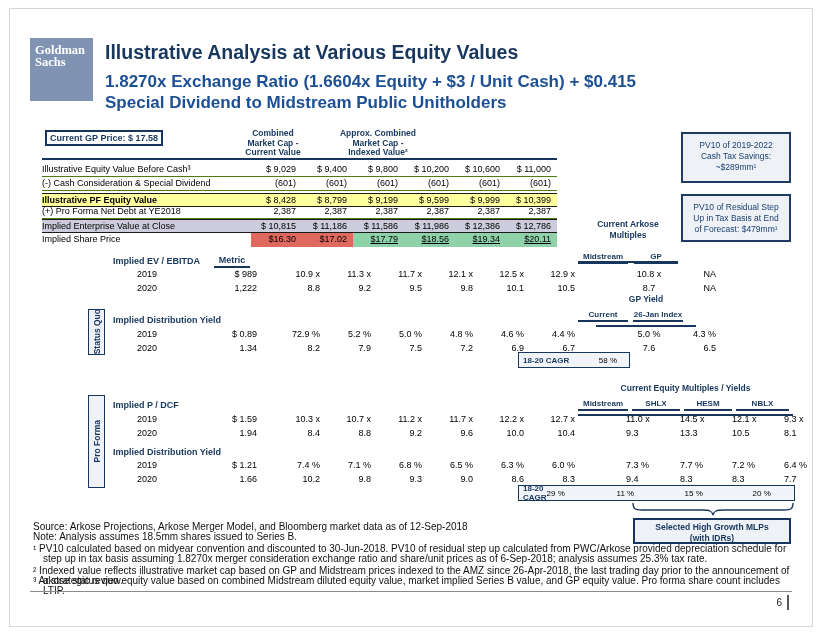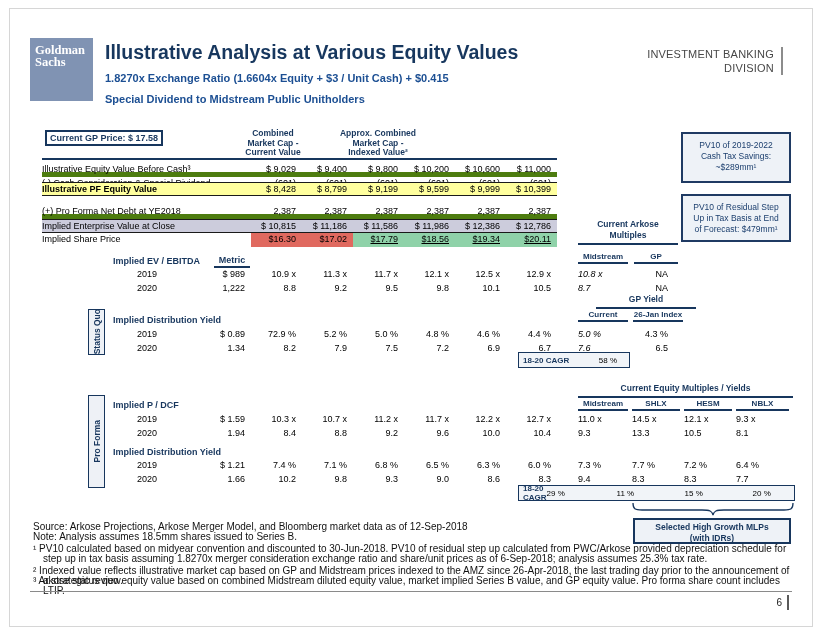--- a/index.html
+++ b/index.html
@@ -6,65 +6,65 @@
   html,body { background:#ffffff; }
   body { font-family:"Liberation Sans", sans-serif; }
   .slide { position:relative; width:822px; height:635px; background:#fff; overflow:hidden; }
   .frame { position:absolute; left:9px; top:8px; right:9px; bottom:8px; border:1px solid #d6d6d6; }
 
   
   .logo { position:absolute; left:30px; top:38px; width:63px; height:63px; background:#8093b3;
           color:#fff; font-family:"Liberation Serif", serif; font-weight:bold; font-size:12.5px;
           line-height:11.5px; padding:7px 0 0 5px; }
   .title { position:absolute; left:105px; top:41px; font-size:19.5px; font-weight:bold; color:#17375e; }
-  .sub   { position:absolute; left:105px; font-size:11px; font-weight:bold; color:#1c4f93; }
+  .sub   { position:absolute; left:105px; font-size:17px; font-weight:bold; color:#1c4f93; }
   .s1 { top:72px; } .s2 { top:93px; }
   .division { position:absolute; left:555px; top:47px; width:228px; text-align:right;
               padding-right:7px; border-right:2px solid #8c8c8c; font-size:11px; color:#474747;
               line-height:14px; letter-spacing:.2px; }
 
   
   .gpbox { position:absolute; left:45px; top:130px; width:118px; height:16px; border:2px solid #17365d;
            background:#fff; font-size:9px; font-weight:bold; color:#17365d; text-align:center; line-height:12px; }
   .gh { position:absolute; top:129px; font-size:8.5px; font-weight:bold; color:#17365d;
         text-align:center; line-height:9.5px; }
   .hline { position:absolute; left:42px; top:158px; width:515px; border-top:2px solid #17365d; }
 
   
   .mrow, .srow { position:absolute; left:42px; display:flex; font-size:9px; color:#000; height:14px; line-height:13px; }
-  .srow { height:13px; line-height:12px; }
+  .srow { height:13px; line-height:12px;gap:12px; }
   .c { display:block; }
   .ml { width:209px; text-align:left; }
   .v  { width:51px; text-align:right; padding-right:6px; }
   .yr { width:133px; padding-left:95px; }
   .mt { width:76px; text-align:right; padding-right:6px; }
   .cells { display:flex; }
   .sp { width:21px; }
-  .line { border-bottom:5px solid #4d7c0f; }
+  .line { border-bottom:1px solid #4d7c0f; }
   .blk  { border-top:1px solid #1a1a1a; border-bottom:1px solid #1a1a1a; }
   .yellow { background:#ffff9e; }
   .lavender { background:#ccccdc; }
   .red { background:#e0695f; }
   .green { background:#8fd2a9;text-decoration:underline; }
   .boldlbl { font-weight:bold; }
 
-  .ark span:first-child { width:52px; padding-right:6px; text-align:left;font-style:italic; }
+  .ark span:first-child { width:52px; padding-right:6px; text-align:center; }
   .ark span:last-child  { width:48px; padding-right:10px; text-align:right; }
   .comps span { width:54px; text-align:left; padding-right:0; }
   .comps span:nth-child(2), .comps span:nth-child(3) { width:52px; }
   .comps span:nth-child(4) { width:57px; }
 
   
   .stitle { position:absolute; left:113px; font-size:9px; font-weight:bold; color:#17365d; }
   .metrich { position:absolute; left:214px; top:255px; width:36px; text-align:center; font-size:9px;
              font-weight:bold; color:#17365d; border-bottom:2px solid #17365d; padding-bottom:1px; }
 
   
   .rh { position:absolute; font-weight:bold; color:#17365d; text-align:center; font-size:8.5px;
-        line-height:11px; border-bottom:2px solid #17365d; padding-bottom:2px; }
+        line-height:11px; border-bottom:2px solid #17365d; padding-bottom:20px; }
   .rcols { position:absolute; left:578px; display:flex; }
   .rcols span { font-weight:bold; color:#17365d; font-size:8px; text-align:center;
                 border-bottom:2px solid #17365d; padding-bottom:1px; display:block; }
 
   
   .cagr { position:absolute; height:16px; border:1.5px solid #17365d; background:#f1f4f8;
           display:flex; align-items:center; font-size:8px; }
   .cagr .cl { font-weight:bold; color:#17365d; width:61px; padding-left:4px; }
   .cagr .cv { flex:1; text-align:right; padding-right:12px; }
   .cagr .comps { display:flex;gap:16px; }
@@ -95,24 +95,20 @@
 <div class="slide">
   <div class="frame"></div>
 
   <div class="logo">
     <div>Goldman</div>
     <div>Sachs</div>
   </div>
   <div class="title">Illustrative Analysis at Various Equity Values</div>
   <div class="sub s1">1.8270x Exchange Ratio (1.6604x Equity + $3 / Unit Cash) + $0.415</div>
   <div class="sub s2">Special Dividend to Midstream Public Unitholders</div>
-  <div class="division">
-    <div>INVESTMENT BANKING</div>
-    <div>DIVISION</div>
-  </div>
 
   <div class="gpbox">Current GP Price: $ 17.58</div>
   <div class="gh" style="left:225px;width:96px;">
     <div>Combined</div>
     <div>Market Cap -</div>
     <div>Current Value</div>
   </div>
   <div class="gh" style="left:327px;width:102px;">
     <div>Approx. Combined</div>
     <div>Market Cap -</div>
@@ -135,21 +131,21 @@
     <div class="c ml">(-) Cash Consideration &amp; Special Dividend</div>
     <div class="cells">
         <span class="c v">(601)</span>
         <span class="c v">(601)</span>
         <span class="c v">(601)</span>
         <span class="c v">(601)</span>
         <span class="c v">(601)</span>
         <span class="c v">(601)</span>
       </div>
   </div>
-  <div class="mrow yellow blk" style="top:182px;">
+  <div class="mrow yellow blk" style="top:193px;">
     <div class="c ml boldlbl">Illustrative PF Equity Value</div>
     <div class="cells">
         <span class="c v">$ 8,428</span>
         <span class="c v">$ 8,799</span>
         <span class="c v">$ 9,199</span>
         <span class="c v">$ 9,599</span>
         <span class="c v">$ 9,999</span>
         <span class="c v">$ 10,399</span>
       </div>
   </div>

